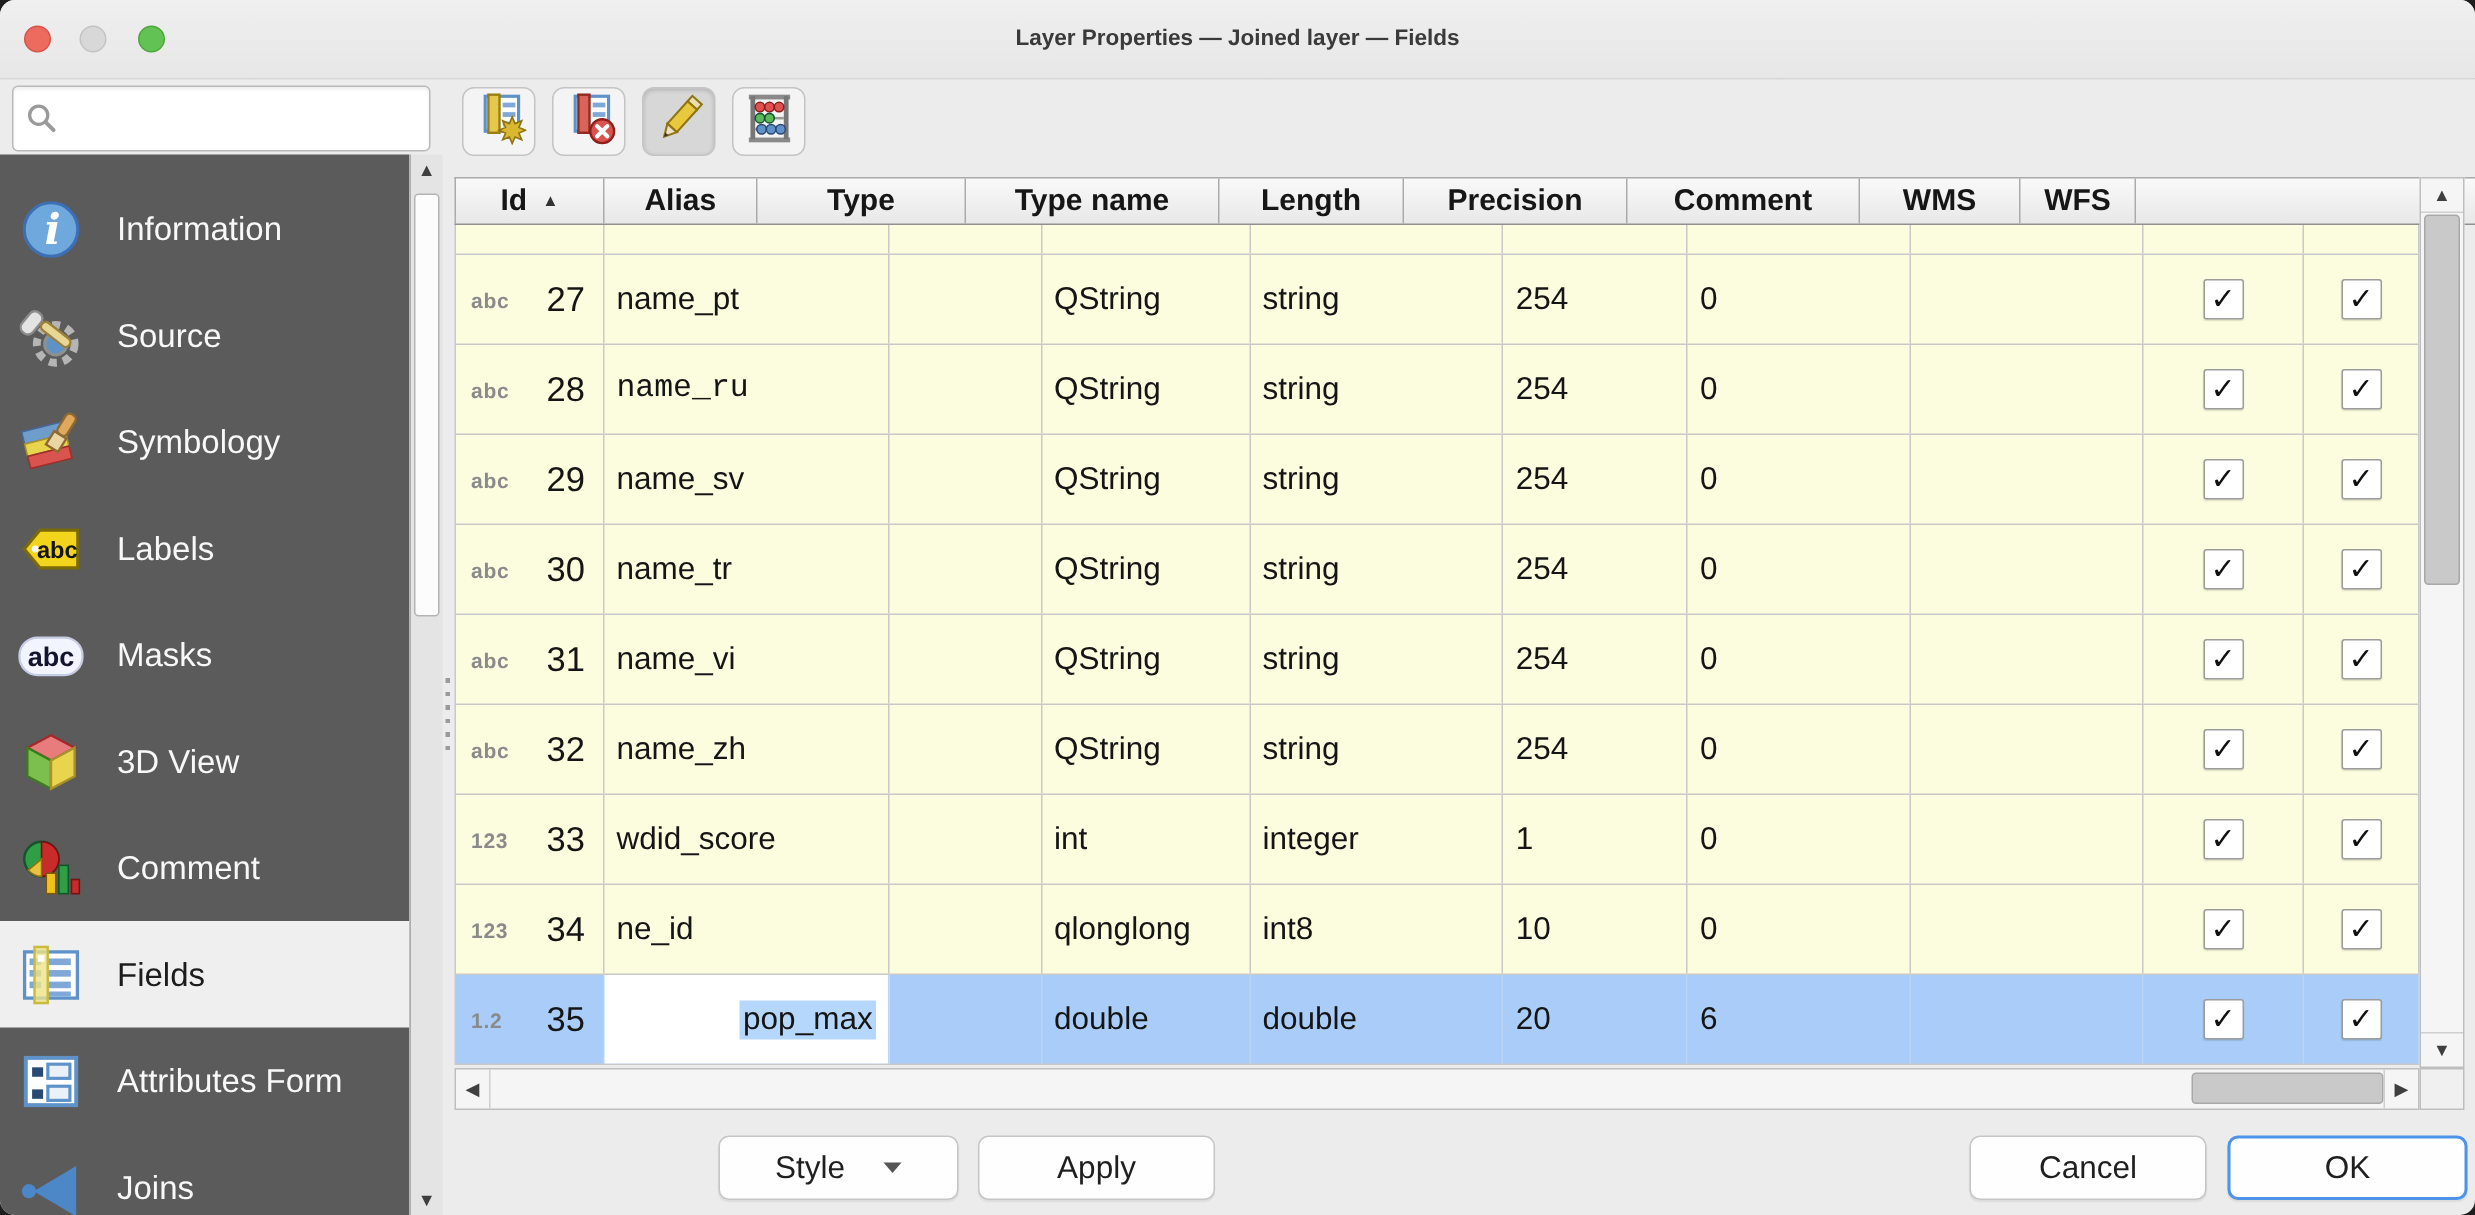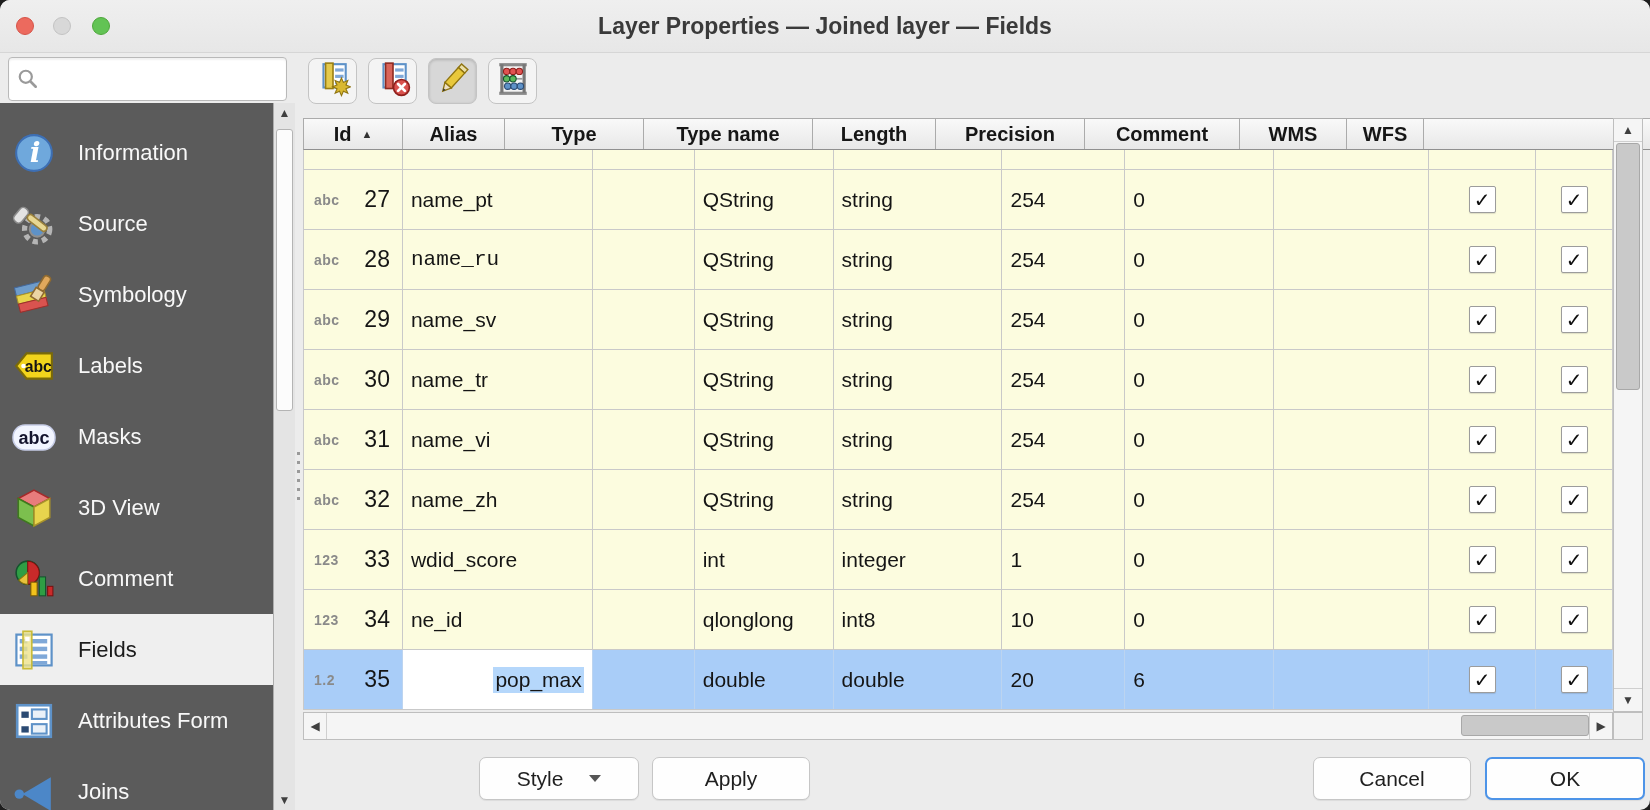--- a/index.html
+++ b/index.html
@@ -1,21 +1,21 @@
 <!DOCTYPE html>
 <html><head>
 <meta charset="utf-8">
 <style>
   html,body{margin:0;padding:0;background:#1e1e1e;}
   .window{position:relative;width:1650px;height:810px;background:#ECECEC;border-radius:10px;
     overflow:hidden;font-family:"Liberation Sans","DejaVu Sans",sans-serif;}
   
   .titlebar{position:absolute;left:0;top:0;right:0;height:52px;
     background:linear-gradient(#EFEFEF,#E7E7E7);border-bottom:1px solid #D6D6D6;}
-  .title{line-height:52px;text-align:center;font-size:23px;font-weight:bold;color:#3A3A3A;}
+  .title{line-height:52px;text-align:center;font-size:15px;font-weight:bold;color:#3A3A3A;}
   .tl{position:absolute;top:17px;width:18px;height:18px;border-radius:50%;box-sizing:border-box;}
   .tl.red{left:16px;background:#EC6A5E;border:1px solid #D65348;}
   .tl.gray{left:53px;background:#D8D8D8;border:1px solid #C3C3C3;}
   .tl.green{left:92px;background:#62C354;border:1px solid #4EA73C;}
   
   .searchbox{position:absolute;left:8px;top:57px;width:277px;height:42px;background:#fff;
     border:1px solid #B9B9B9;border-radius:4px;box-shadow:inset 0 2px 2px rgba(0,0,0,.06);}
   .searchbox svg{position:absolute;left:8px;top:10px;}
   .searchbox input{position:absolute;left:34px;top:0;width:235px;height:40px;border:none;outline:none;
     background:transparent;font-size:19px;font-family:inherit;color:#222;}

